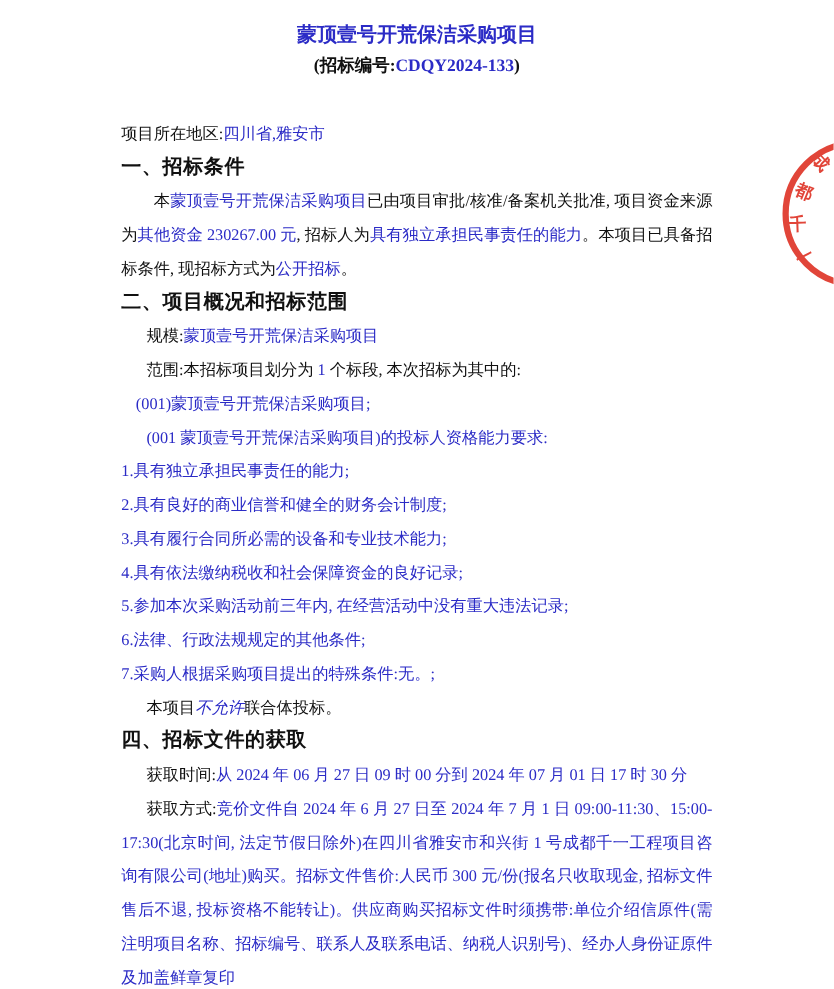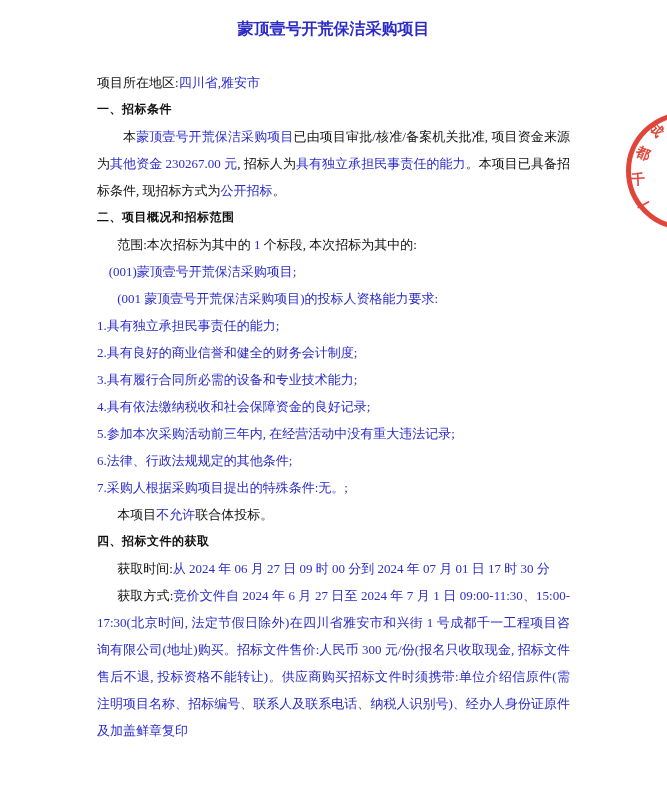--- a/index.html
+++ b/index.html
@@ -36,32 +36,32 @@
   }
   .body{
     margin-top:27px;
     padding:0 97px;
     font-size:13px;
     line-height:27px;
   }
   .body p{margin:0;text-align:justify;}
   .h{
     font-weight:bold;
-    font-size:12px;
+    font-size:16px;
     text-align:left !important;
     font-family:"Liberation Sans","DejaVu Sans",sans-serif;
     letter-spacing:0.5px;
   }
   .i2{text-indent:2em;}
   .i15{text-indent:1.55em;}
   .i09{text-indent:0.9em;}
   .nowrap{white-space:nowrap;text-align:center;}
   .c-k{color:var(--ink);}
   .c-b{color:var(--blue);}
-  .c-bi{color:var(--blue);}
+  .c-bi{color:var(--blue);font-style:italic;}
   
   .seal{
     position:absolute;
     left:626px;top:112px;
     width:118px;height:118px;
     border:5px solid var(--red);
     border-radius:50%;
     opacity:0.92;
     box-sizing:border-box;
   }
@@ -76,27 +76,29 @@
   .sc1{left:5px;top:28px;transform:rotate(22deg);}
   .sc2{left:0px;top:54px;transform:rotate(-2deg);}
   .sc3{left:6px;top:80px;transform:rotate(-28deg);}
 </style>
 </head>
 <body>
 
 <div class="page">
 
   <h1 class="doc-title">蒙顶壹号开荒保洁采购项目</h1>
+  <div class="doc-subtitle"><span class="c-k">(招标编号:</span><span class="c-b">CDQY2024-133</span><span class="c-k">)</span></div>
 
   <div class="body">
     <p><span class="c-k">项目所在地区:</span><span class="c-b">四川省,雅安市</span></p>
     <p class="h"><span class="c-k">一、招标条件</span></p>
     <p class="i2"><span class="c-k">本</span><span class="c-b">蒙顶壹号开荒保洁采购项目</span><span class="c-k">已由项目审批/核准/备案机关批准, 项目资金来源为</span><span class="c-b">其他资金 230267.00 元</span><span class="c-k">, 招标人为</span><span class="c-b">具有独立承担民事责任的能力</span><span class="c-k">。本项目已具备招标条件, 现招标方式为</span><span class="c-b">公开招标</span><span class="c-k">。</span></p>
     <p class="h"><span class="c-k">二、项目概况和招标范围</span></p>
-    <p class="i15"><span class="c-k">范围:本次招标为其中的 </span><span class="c-b">1</span><span class="c-k"> 个标段, 本次招标为其中的:</span></p>
+    <p class="i15"><span class="c-k">规模:</span><span class="c-b">蒙顶壹号开荒保洁采购项目</span></p>
+    <p class="i15"><span class="c-k">范围:本招标项目划分为 </span><span class="c-b">1</span><span class="c-k"> 个标段, 本次招标为其中的:</span></p>
     <p class="i09"><span class="c-b">(001)蒙顶壹号开荒保洁采购项目;</span></p>
     <p class="i15"><span class="c-b">(001 蒙顶壹号开荒保洁采购项目)的投标人资格能力要求:</span></p>
     <p><span class="c-b">1.具有独立承担民事责任的能力;</span></p>
     <p><span class="c-b">2.具有良好的商业信誉和健全的财务会计制度;</span></p>
     <p><span class="c-b">3.具有履行合同所必需的设备和专业技术能力;</span></p>
     <p><span class="c-b">4.具有依法缴纳税收和社会保障资金的良好记录;</span></p>
     <p><span class="c-b">5.参加本次采购活动前三年内, 在经营活动中没有重大违法记录;</span></p>
     <p><span class="c-b">6.法律、行政法规规定的其他条件;</span></p>
     <p><span class="c-b">7.采购人根据采购项目提出的特殊条件:无。;</span></p>
     <p class="i15"><span class="c-k">本项目</span><span class="c-bi">不允许</span><span class="c-k">联合体投标。</span></p>

